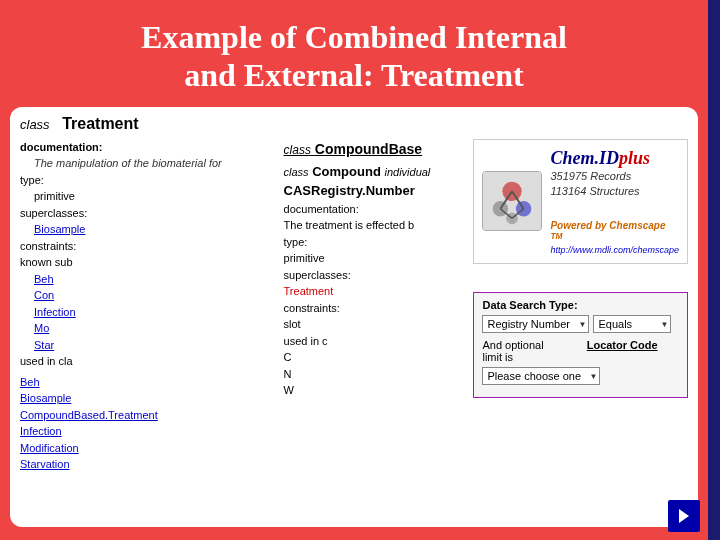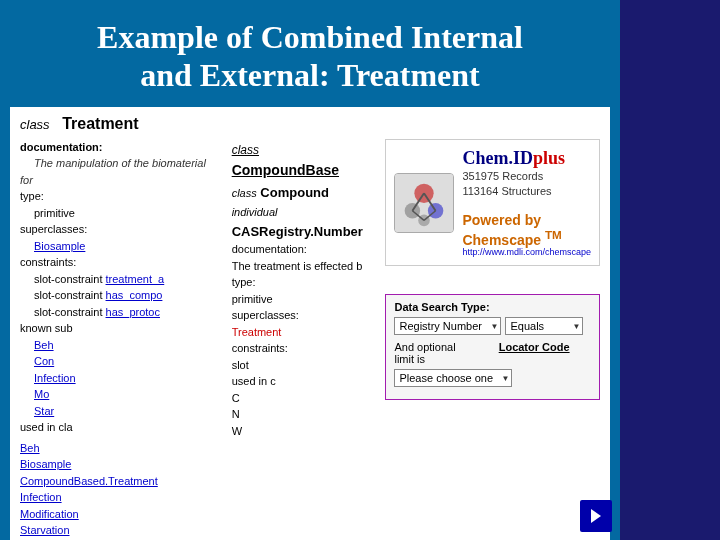--- a/index.html
+++ b/index.html
@@ -6,44 +6,44 @@
     body {
       width: 720px;
       height: 540px;
       background: #1a1a6e;
       font-family: Arial, sans-serif;
       overflow: hidden;
       position: relative;
     }
 
     .main-container {
-      width: 620px;
+      width: 708px;
       height: 540px;
-      background: #0369a1;
+      background: #ef4444;
       position: relative;
     }
 
     .title-area {
       text-align: center;
       padding: 18px 20px 12px;
     }
 
     .title-text {
       font-size: 32px;
       font-weight: bold;
       color: #ffffff;
       line-height: 1.2;
       font-family: 'Times New Roman', serif;
     }
 
     .content-area {
       background: white;
       margin: 0 10px;
       padding: 8px 10px;
-      border-radius: 0;
+      border-radius: 12px;
       position: relative;
       min-height: 420px;
     }
 
     .class-treatment-header {
       font-size: 15px;
       color: #000;
       margin-bottom: 6px;
       font-family: Arial, sans-serif;
     }
@@ -150,20 +150,21 @@
 
     
     .chemid-panel {
       background: white;
       border: 1px solid #ccc;
       padding: 8px;
       margin-bottom: 8px;
       display: flex;
       align-items: center;
       gap: 8px;
+      font-style: italic;
     }
 
     .molecule-img {
       width: 60px;
       height: 60px;
       background: #e8e8e8;
       border: 1px solid #aaa;
       border-radius: 4px;
       position: relative;
       overflow: hidden;
@@ -189,24 +190,24 @@
       color: #cc0000;
     }
 
     .chemid-records {
       font-size: 11px;
       color: #333;
       line-height: 1.4;
     }
 
     .chemid-powered {
-      font-size: 14px;
+      font-size: 10px;
       color: #cc6600;
       font-weight: bold;
-      margin-top: 12px;
+      margin-top: 20px;
     }
 
     .chemid-url {
       font-size: 9px;
       color: #0000cc;
     }
 
     
     .data-search-panel {
       border: 1px solid #a21caf;
@@ -332,25 +333,20 @@
           <span>primitive</span>
         </div>
         <div class="superclass-line">
           <span>superclasses:</span>
         </div>
         <div class="indent">
           <a>Biosample</a>
         </div>
         <div class="constraint-line">
           <span>constraints:</span>
-        </div>
-        <div class="indent">
-          <div>slot-constraint <a>treatment_a</a></div>
-          <div>slot-constraint <a>has_compo</a></div>
-          <div>slot-constraint <a>has_protoc</a></div>
         </div>
         <div class="known-sub-line">
           <span>known sub</span>
         </div>
         <div class="indent">
           <a>Beh</a><br>
           <a>Con</a><br>
           <a>Infection</a><br>
           <a>Mo</a><br>
           <a>Star</a>

